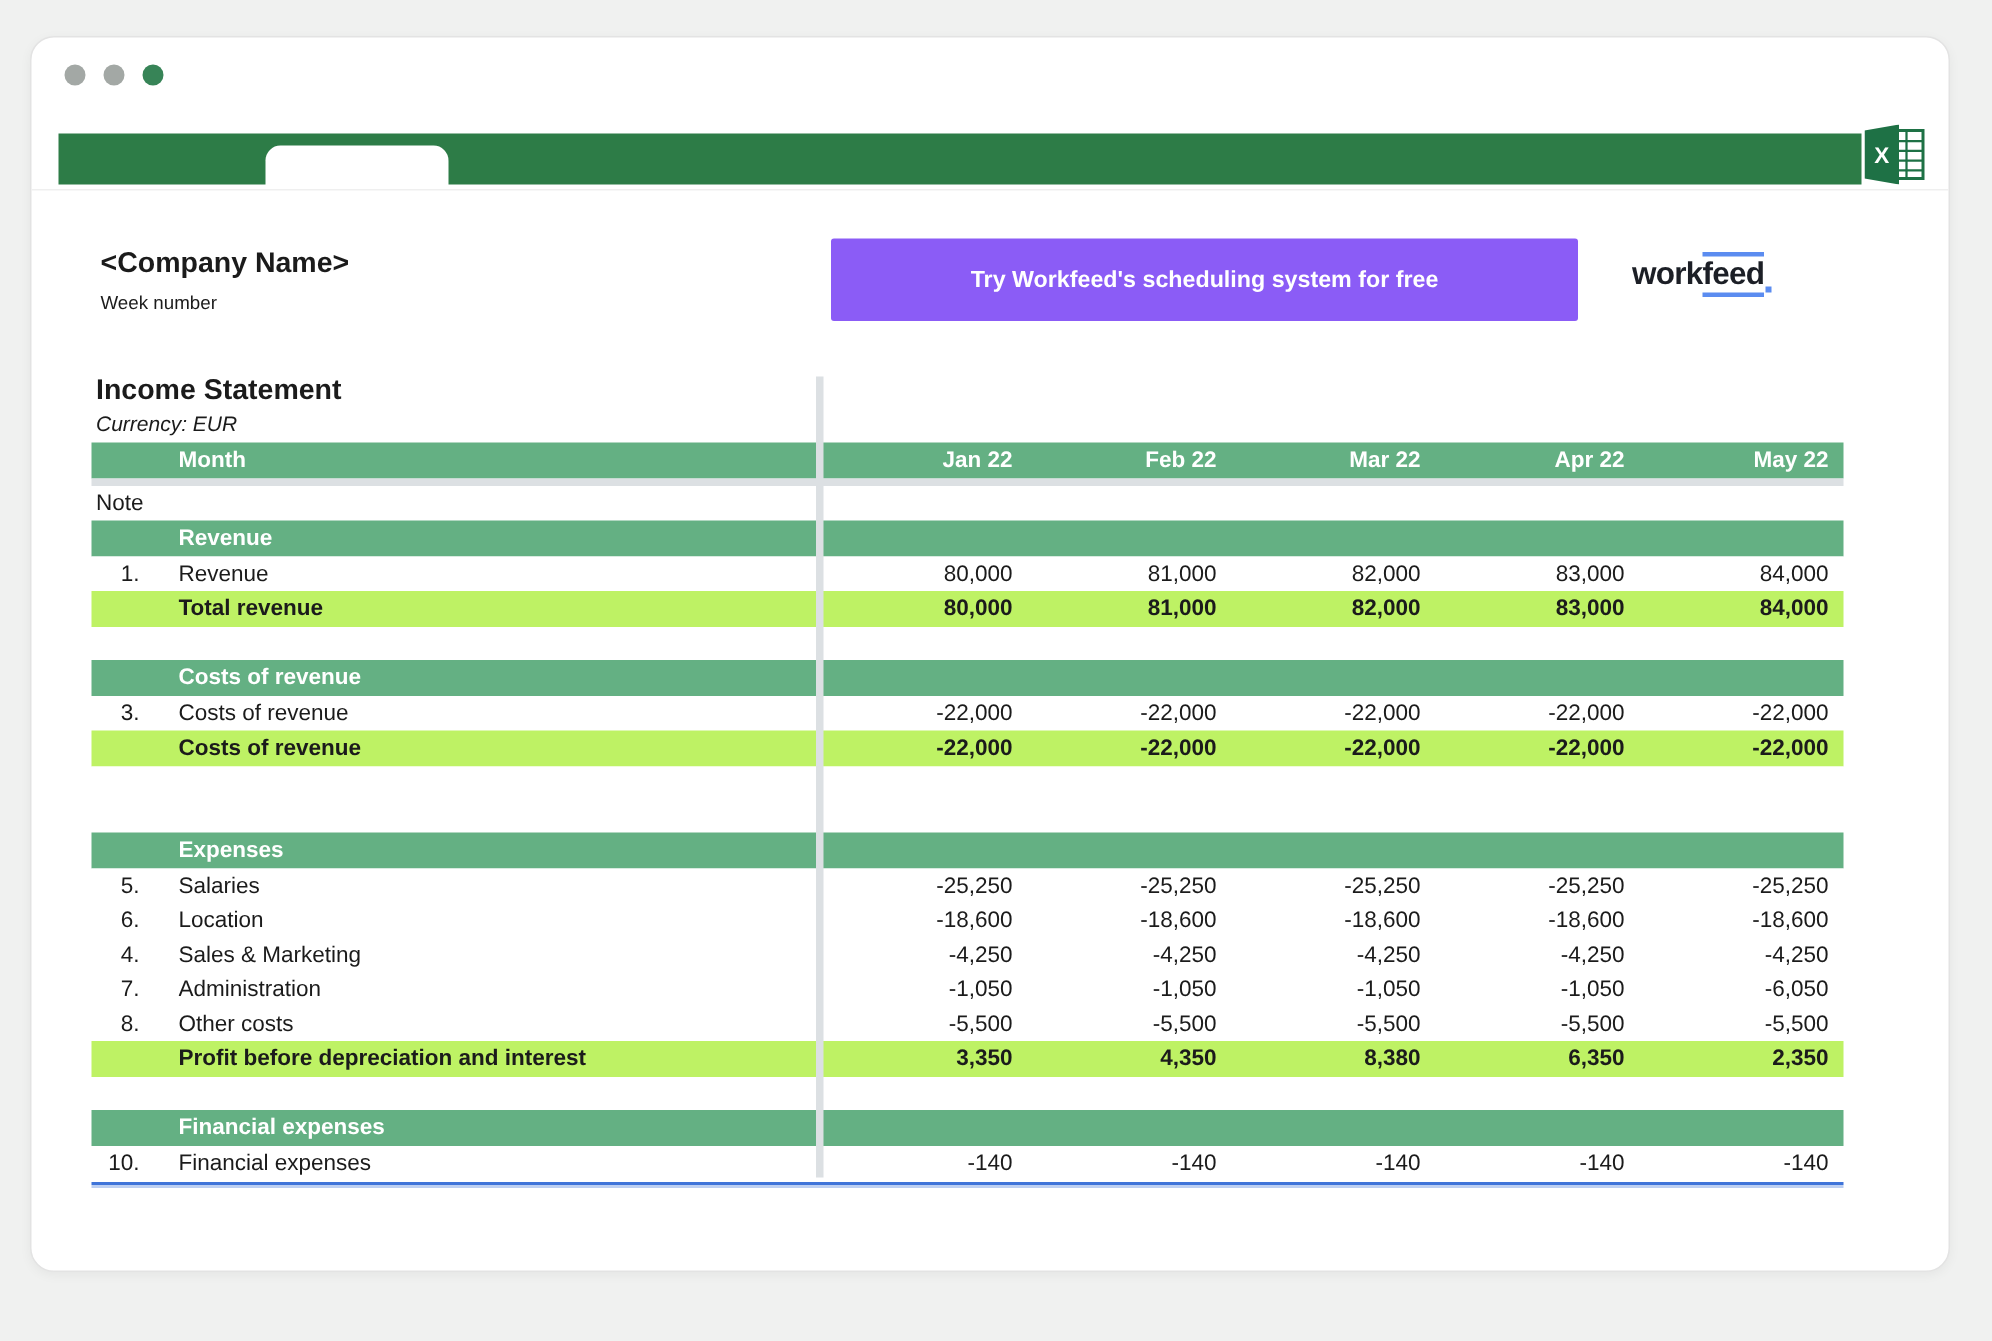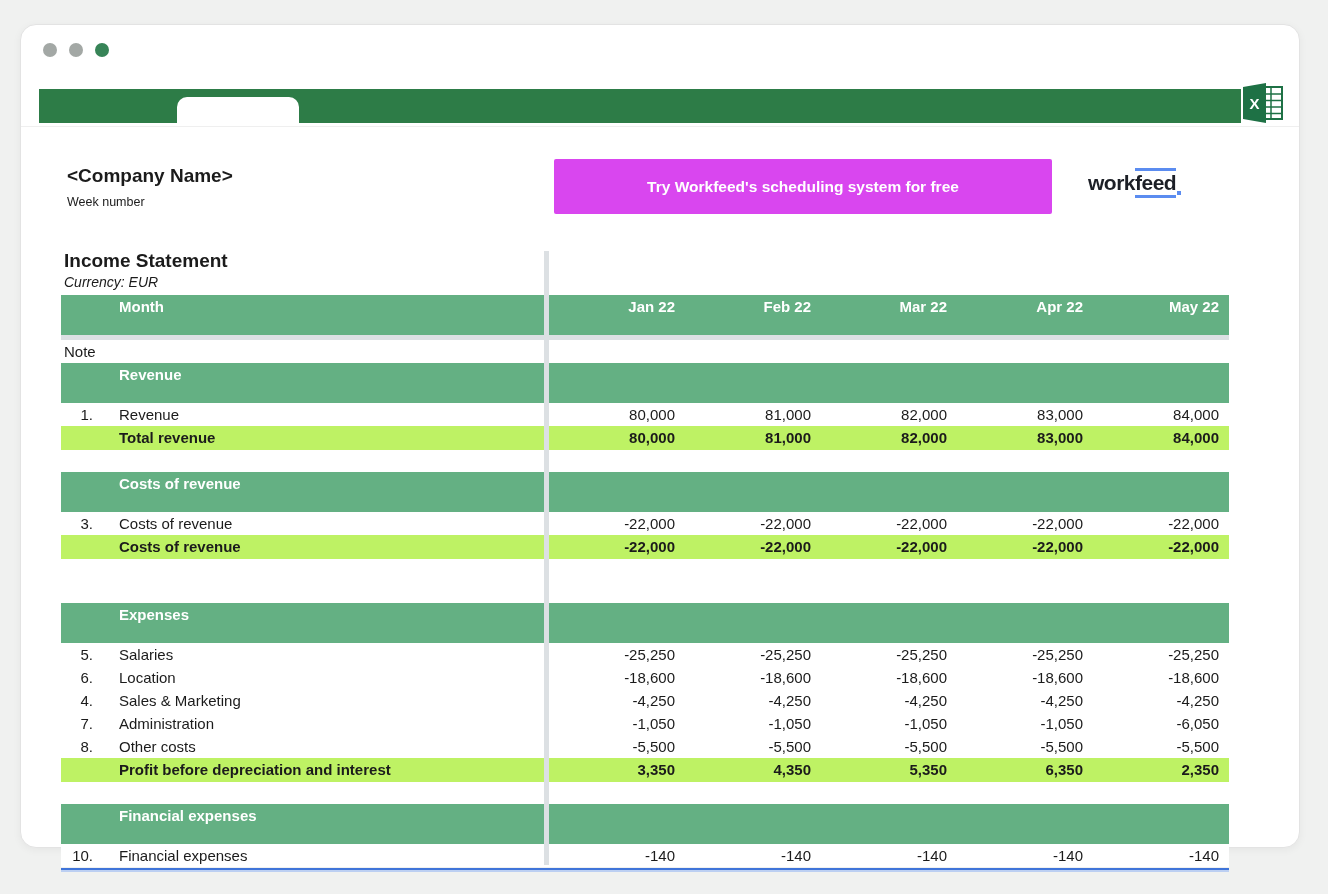--- a/index.html
+++ b/index.html
@@ -22,38 +22,38 @@
   
   .topbar{position:absolute;left:18px;top:64px;width:1202px;height:34px;background:#2d7c47;}
   .tab{position:absolute;left:156px;top:72px;width:122px;height:34px;background:#fff;border-radius:10px 10px 0 0;}
   .bar-hairline{position:absolute;left:0;right:0;top:101px;border-top:1px solid #efefef;}
   .excel-icon{position:absolute;left:1222px;top:58px;width:42px;height:40px;}
   
   .company{position:absolute;left:46px;top:140px;font-size:19px;font-weight:bold;}
   .week{position:absolute;left:46px;top:170px;font-size:12.5px;}
   .cta{
     position:absolute;left:533px;top:134px;width:498px;height:55px;
-    background:#d946ef;border:none;border-radius:2px;cursor:pointer;
+    background:#8b5cf6;border:none;border-radius:2px;cursor:pointer;
     color:#fff;font-weight:bold;font-size:15.5px;font-family:"Liberation Sans",sans-serif;
     display:flex;align-items:center;justify-content:center;
   }
   .logo{position:absolute;left:1067px;top:146px;font-size:21px;font-weight:bold;color:#1c1f26;letter-spacing:-0.5px;}
   .logo .feed{border-top:3px solid #5b8cf0;border-bottom:3px solid #5b8cf0;padding:0 0 1px 0;}
   .logo .reg{display:inline-block;width:4px;height:4px;background:#5b8cf0;margin-left:1px;vertical-align:bottom;}
   
   .sheet-title{position:absolute;left:43px;top:225px;font-size:19px;font-weight:bold;}
   .currency{position:absolute;left:43px;top:249px;font-size:14px;font-style:italic;}
   
   .table{position:absolute;left:40px;top:270px;width:1168px;}
   .table::before{ 
     content:"";position:absolute;left:483px;width:5px;top:-44px;bottom:5px;
     background:#dce0e3;z-index:1;
   }
   .row{display:grid;grid-template-columns:58px 425px 5px 136px 136px 136px 136px 136px;font-size:15px;}
-  .row.months,.row.section{background:#64b083;color:#fff;font-weight:bold;height:40px;line-height:24px;}
+  .row.months,.row.section{background:#64b083;color:#fff;font-weight:bold;height:24px;line-height:24px;}
   .row.item{height:23px;line-height:23px;background:#fff;}
   .row.total{height:24px;line-height:24px;background:#bef264;font-weight:bold;}
   .row.note_row{height:23px;line-height:23px;background:#fff;}
   .row.gap{height:22px;background:#fff;}
   .rule{height:5px;background:#dce0e3;}
   .c-note{text-align:right;padding-right:26px;}
   .c-label{white-space:nowrap;overflow:hidden;}
   .c-val{text-align:right;padding-right:10px;}
   .note-full{grid-column:1 / span 2;padding-left:3px;}
   .blue-rule{height:2px;background:#3f74d9;box-shadow:0 2px 0 #bccff2;margin-top:1px;}
@@ -218,21 +218,21 @@
           <div class="c-val">-5,500</div>
           <div class="c-val">-5,500</div>
           <div class="c-val">-5,500</div>
         </div>
         <div class="row total">
           <div class="c-note"></div>
           <div class="c-label">Profit before depreciation and interest</div>
           <div class=""></div>
           <div class="c-val">3,350</div>
           <div class="c-val">4,350</div>
-          <div class="c-val">5,350</div>
+          <div class="c-val">8,380</div>
           <div class="c-val">6,350</div>
           <div class="c-val">2,350</div>
         </div>
         <div class="row gap"></div>
         <div class="row section">
           <div class="c-note"></div>
           <div class="c-label">Financial expenses</div>
         </div>
         <div class="row item">
           <div class="c-note">10.</div>

